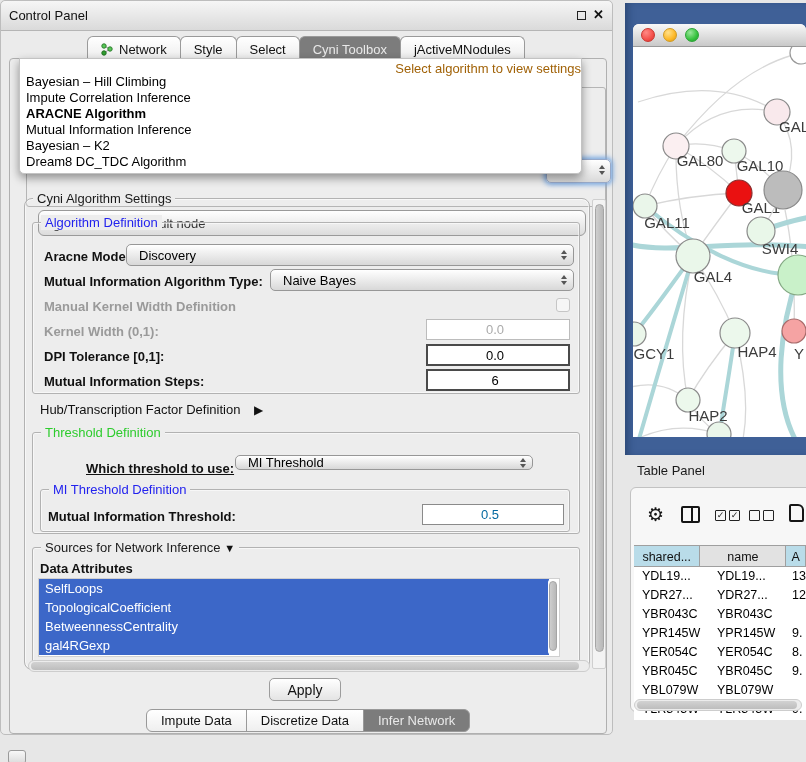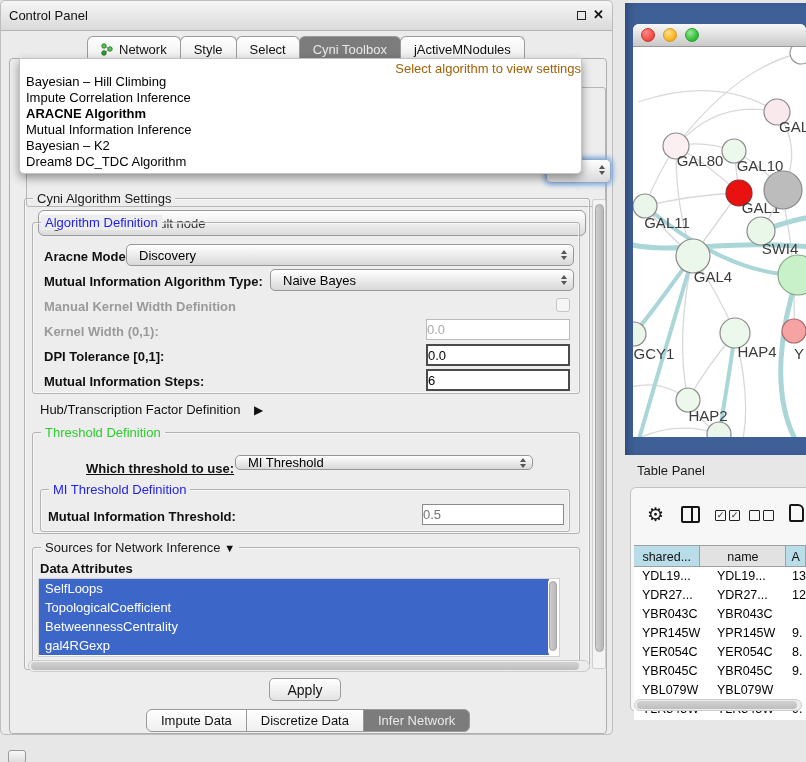--- a/index.html
+++ b/index.html
@@ -42,24 +42,24 @@
   .lbl  { font-size:13px; font-weight:bold; color:#111; white-space:nowrap; }
   .lbl.dis { color:#9a9a9a; }
   .lbl-reg { font-size:13px; color:#111; white-space:nowrap; }
 
   .combo { border:1px solid #979797; border-radius:5px; background:linear-gradient(#ffffff,#d8d8d8); display:flex; align-items:center; font-size:13px; color:#000; }
   .combo-text { flex:1; padding-left:12px; white-space:nowrap; overflow:hidden; }
   .combo-arrows { width:18px; display:flex; flex-direction:column; align-items:center; gap:2px; }
   .aru { width:0; height:0; border-left:3.5px solid transparent; border-right:3.5px solid transparent; border-bottom:4px solid #555; }
   .ard { width:0; height:0; border-left:3.5px solid transparent; border-right:3.5px solid transparent; border-top:4px solid #555; }
 
-  .field { background:#fff; font-size:13px; text-align:left; padding:2px 6px 0 0; }
+  .field { background:#fff; font-size:13px; text-align:center; padding:2px 6px 0 0; }
   .field.gray { border:1px solid #bcbcbc; color:#ababab; }
   .field.dark { border:2px solid #4a4a4a; color:#000; }
-  .field.mid  { border:1px solid #8a8a8a; color:#737373; }
+  .field.mid  { border:1px solid #8a8a8a; color:#0369a1; }
 
   .checkbox { width:14px; height:14px; border:1px solid #c6c6c6; border-radius:3px; background:#f6f6f6; }
 
   .tri-right { font-size:12px; color:#111; }
   .tri-down  { font-size:11px; color:#111; }
 
   
   .sb-track-v { background:#f3f3f3; border:1px solid #cfcfcf; border-radius:2px; }
   .sb-thumb   { background:linear-gradient(90deg,#cecece,#b8b8b8); border:1px solid #a5a5a5; border-radius:5px; }
   .sb-capsule { background:#ececec; border:1px solid #cdcdcd; border-radius:6px; }
@@ -150,21 +150,21 @@
 
     <div class="abs frag-group" style="left:16px; top:28px; width:580px; height:120px;"></div>
     <div class="abs" id="frag-combo">
       <div class="abs" style="right:5px; top:5px;">
           <div class="aru"></div>
           <div class="ard" style="margin-top:2px;"></div>
         </div>
     </div>
     <div class="abs" id="frag-combo2"><span>gal-filtered.sif default node</span></div>
 
-    <div class="abs group" style="left:14px; top:139px; width:566px; height:472px;">
+    <div class="abs group" style="left:14px; top:139px; width:566px; height:472px;border-radius:8px;">
       <span class="group-title t-black">Cyni Algorithm Settings</span>
     </div>
 
     <div class="abs sb-track-v" style="left:582px; top:140px; width:14px; height:470px;">
       <div class="abs sb-thumb" style="left:2px; top:4px; width:9px; height:448px;"></div>
     </div>
 
     <div class="abs group" style="left:22px; top:163px; width:548px; height:172px;">
       <span class="group-title t-blue">Algorithm Definition</span>
     </div>

